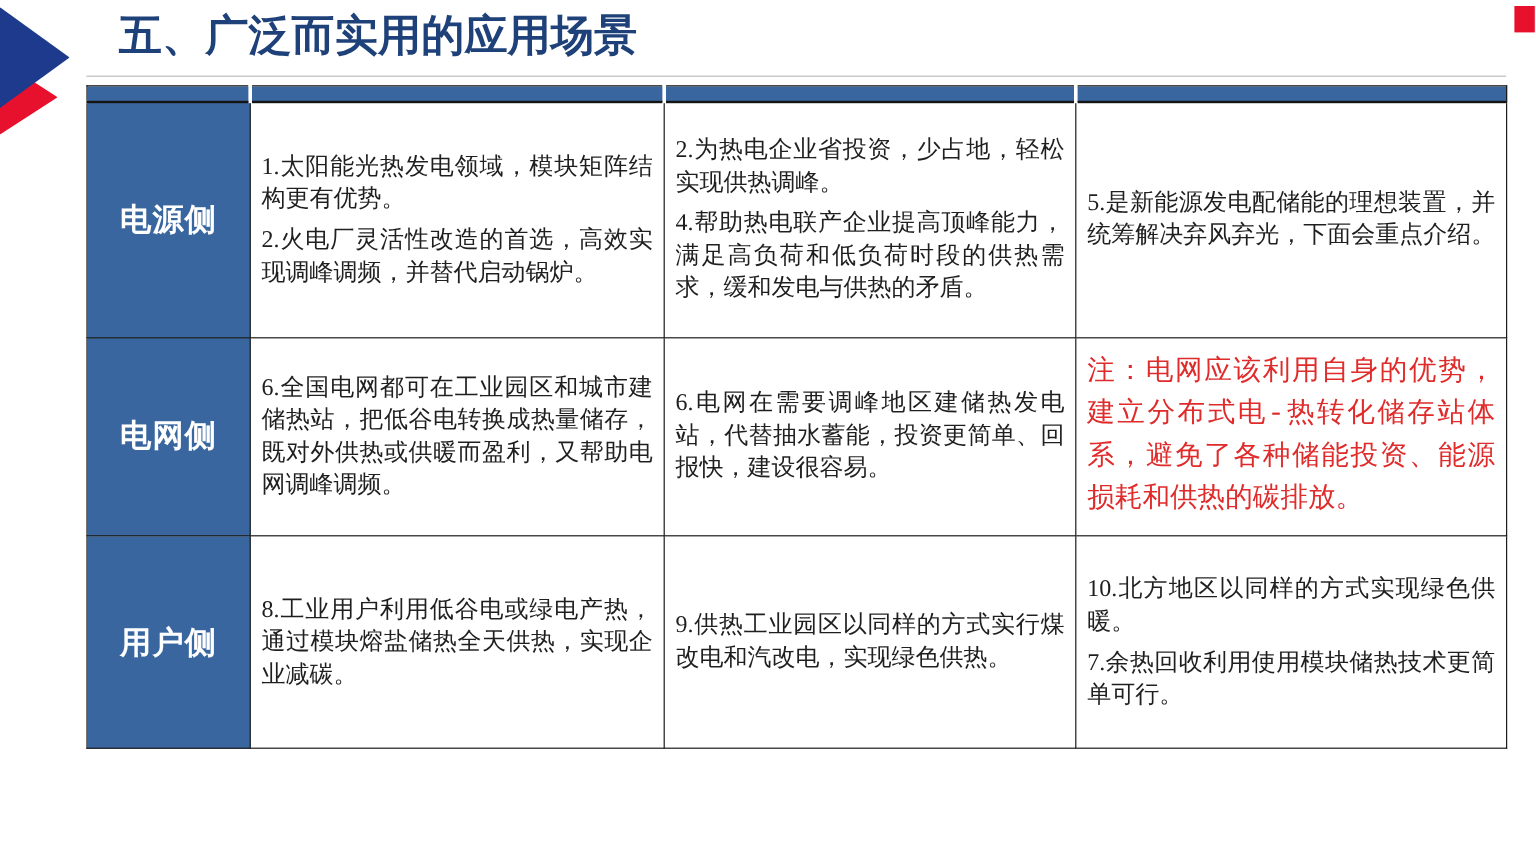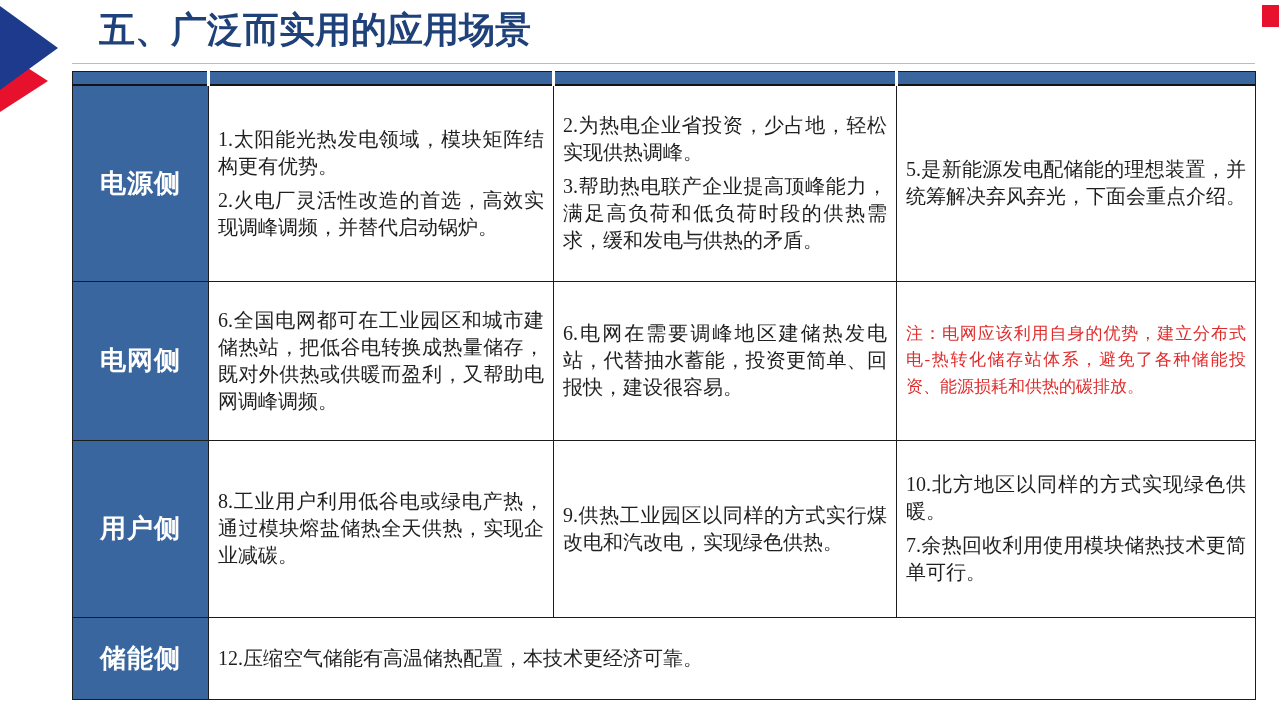--- a/index.html
+++ b/index.html
@@ -44,22 +44,22 @@
     font-weight:bold; font-size:26px; letter-spacing:1px;
     font-family:"Liberation Sans", sans-serif;
   }
   td.cell {
     background:#ffffff; vertical-align:middle; padding:4px 9px;
     font-family:"Liberation Serif", serif; font-size:20px; line-height:1.35;
     color:#1f1f1f; text-align:justify; text-justify:inter-ideograph;
   }
   .cell p { margin:7px 0; }
   td.note-cell {
-    color:#e02b2b; font-family:Liberation Serif, serif;
-    font-size:17px; line-height:1.55;
+    color:#e02b2b; font-family:Liberation Mono, monospace;
+    font-size:23px; line-height:1.55;
   }
   tr.r1 { height:196px; }
   tr.r2 { height:159px; }
   tr.r3 { height:177px; }
   tr.r4 { height:82px; }
 </style>
 </head>
 <body>
 
 <div class="slide">
@@ -90,21 +90,21 @@
     </tr>
 
     <tr class="r1">
       <td class="label">电源侧</td>
       <td class="cell">
         <p>1.太阳能光热发电领域，模块矩阵结构更有优势。</p>
         <p>2.火电厂灵活性改造的首选，高效实现调峰调频，并替代启动锅炉。</p>
       </td>
       <td class="cell">
         <p>2.为热电企业省投资，少占地，轻松实现供热调峰。</p>
-        <p>3.帮助热电联产企业提高顶峰能力，满足高负荷和低负荷时段的供热需求，缓和发电与供热的矛盾。</p>
+        <p>4.帮助热电联产企业提高顶峰能力，满足高负荷和低负荷时段的供热需求，缓和发电与供热的矛盾。</p>
       </td>
       <td class="cell">
         <p>5.是新能源发电配储能的理想装置，并统筹解决弃风弃光，下面会重点介绍。</p>
       </td>
     </tr>
 
     <tr class="r2">
       <td class="label">电网侧</td>
       <td class="cell">
         <p>6.全国电网都可在工业园区和城市建储热站，把低谷电转换成热量储存，既对外供热或供暖而盈利，又帮助电网调峰调频。</p>
@@ -124,22 +124,16 @@
       </td>
       <td class="cell">
         <p>9.供热工业园区以同样的方式实行煤改电和汽改电，实现绿色供热。</p>
       </td>
       <td class="cell">
         <p>10.北方地区以同样的方式实现绿色供暖。</p>
         <p>7.余热回收利用使用模块储热技术更简单可行。</p>
       </td>
     </tr>
 
-    <tr class="r4">
-      <td class="label">储能侧</td>
-      <td class="cell" colspan="3">
-        <p>12.压缩空气储能有高温储热配置，本技术更经济可靠。</p>
-      </td>
-    </tr>
   </tbody>
     </table>
 
 </div>
 
 </body></html>

